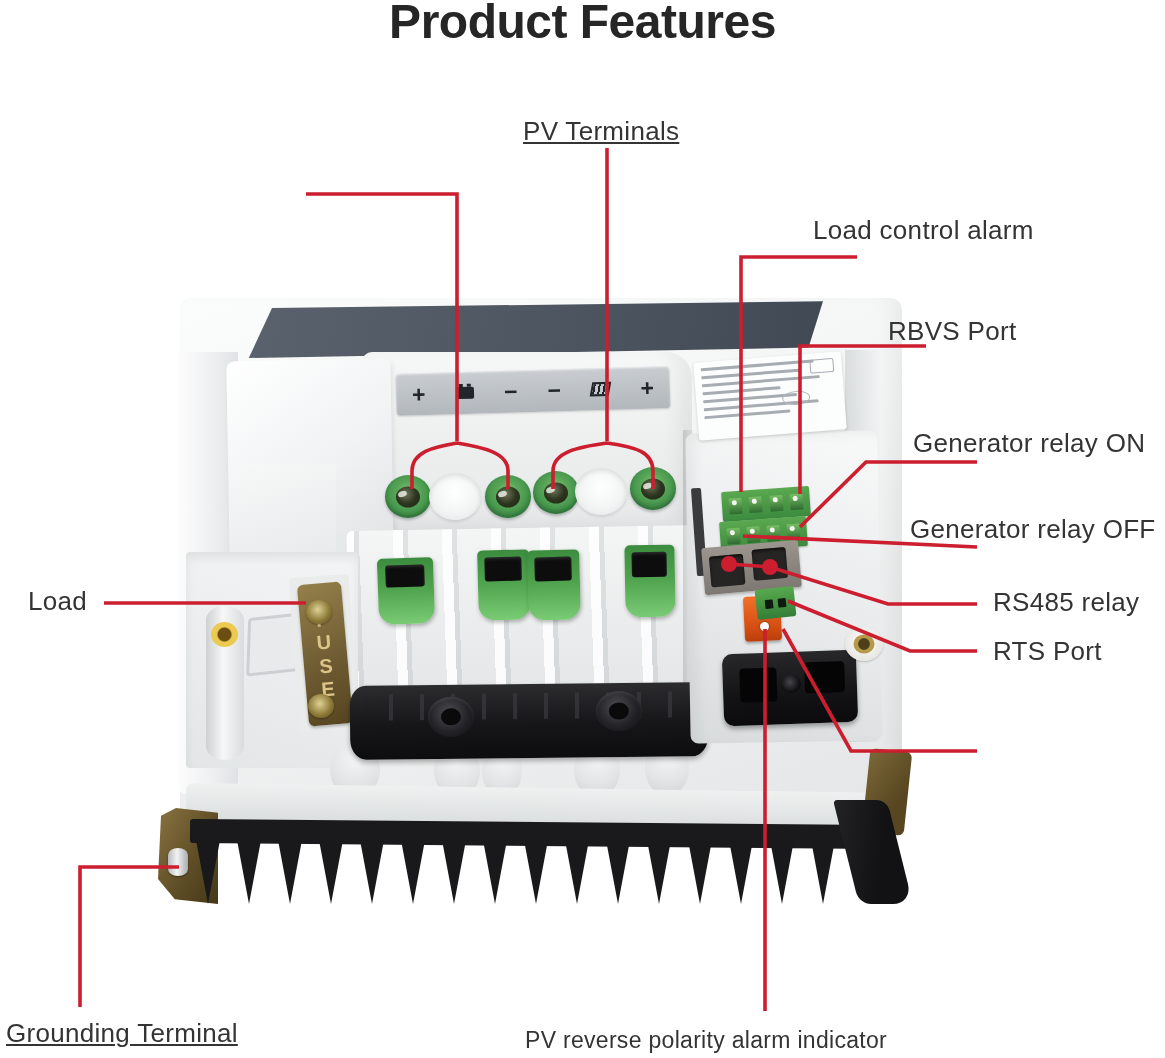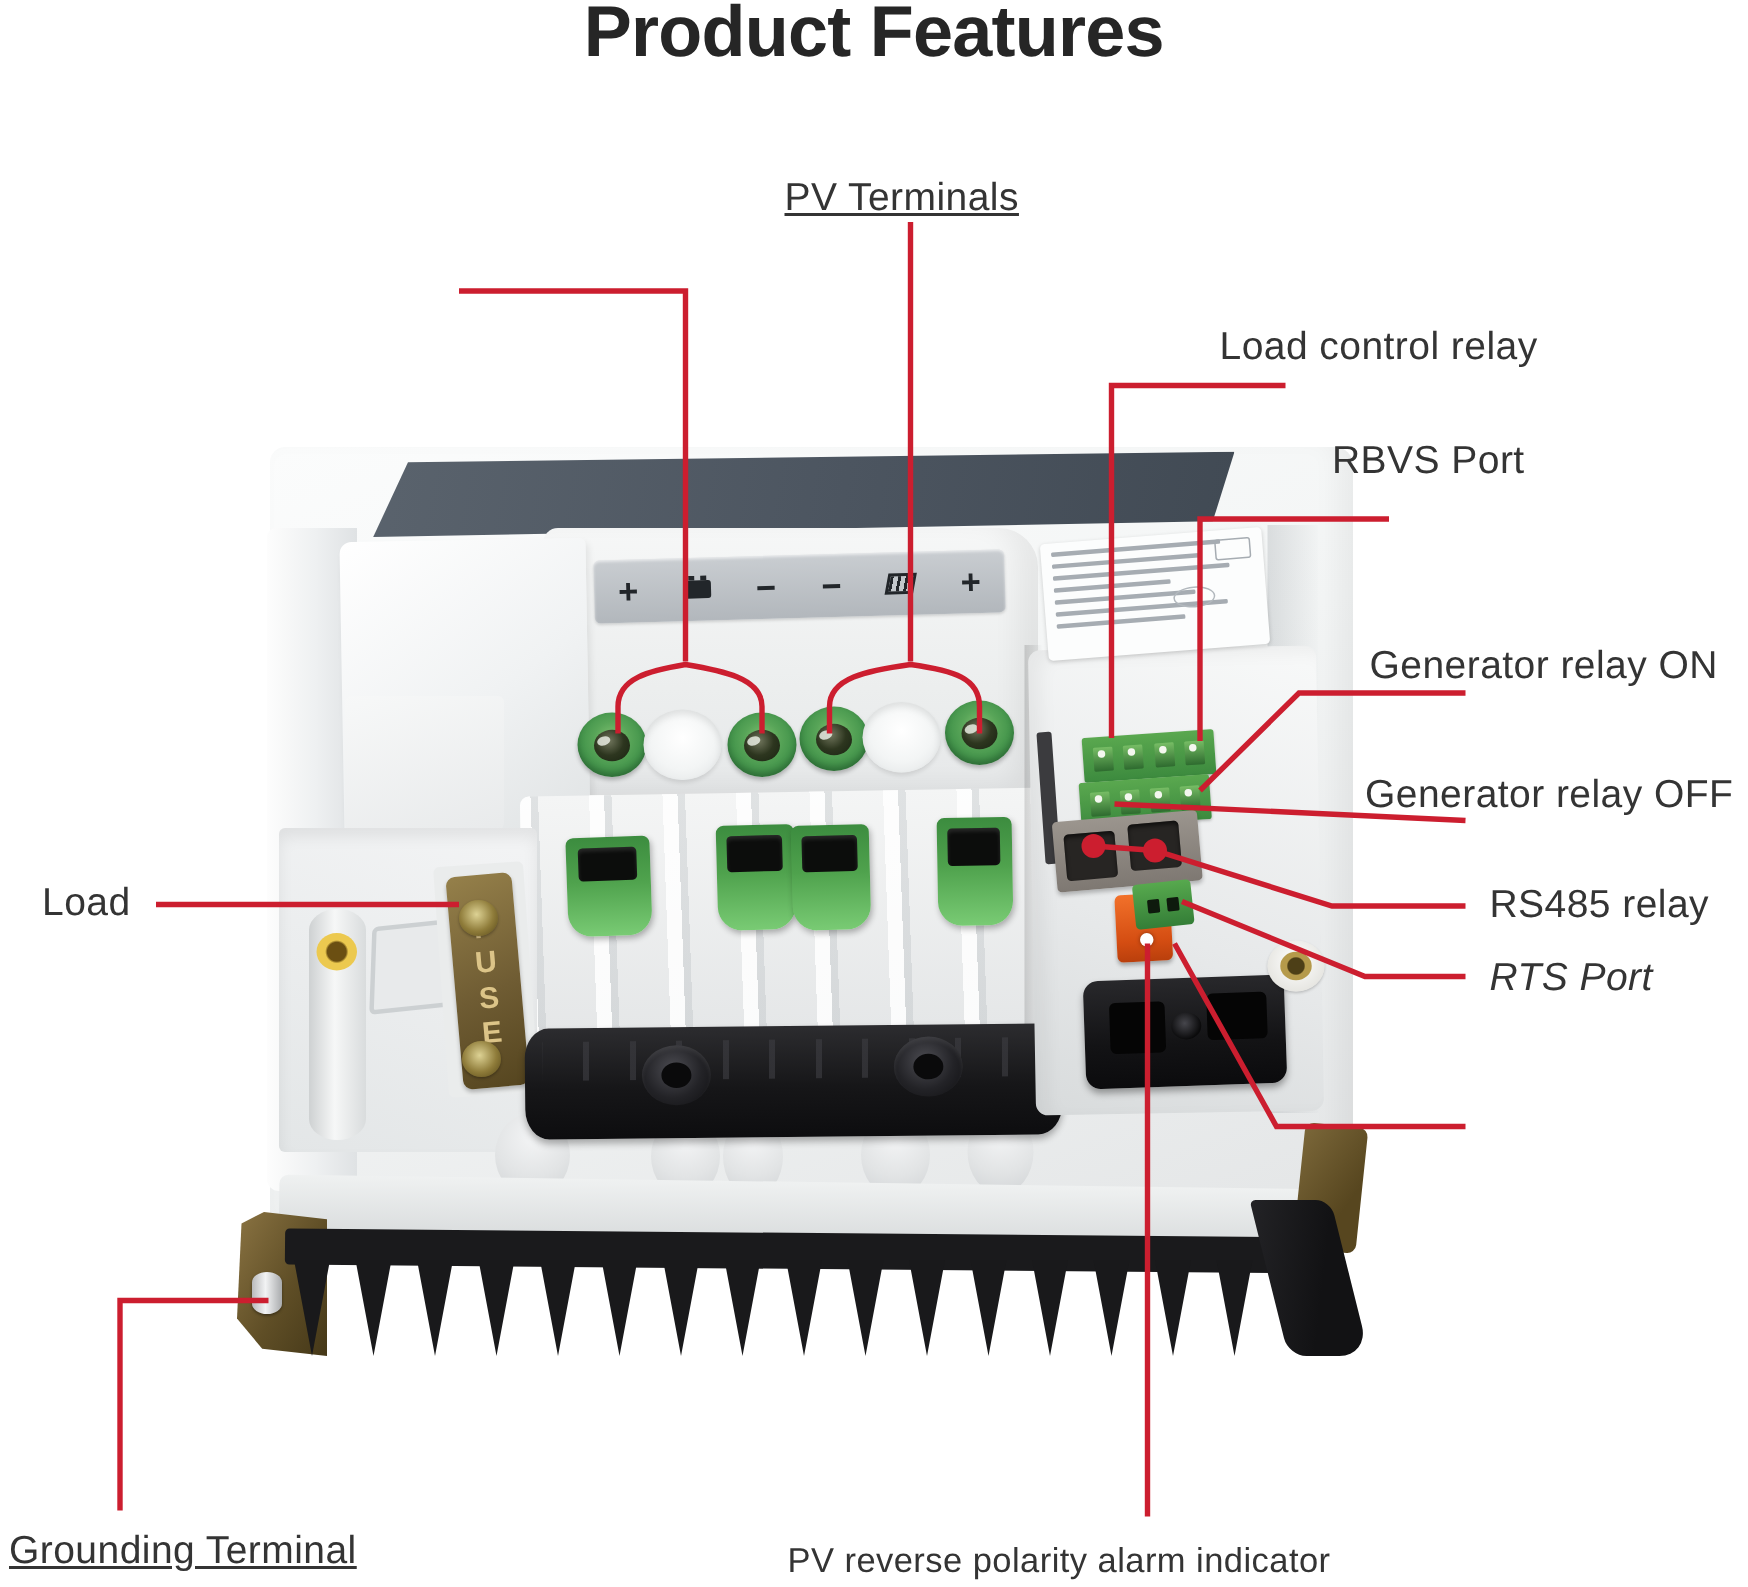--- a/index.html
+++ b/index.html
@@ -9,25 +9,25 @@
 
   
   .title{left:0;right:0;top:-6px;text-align:center;font-size:48px;font-weight:800;
          color:#262626;letter-spacing:-0.5px;}
 
   
   .lbl{color:#343434;font-size:26px;font-weight:400;letter-spacing:0.3px;white-space:nowrap;line-height:1.05;}
   .lbl-pv{left:523px;top:118px;text-decoration:underline;}
   .lbl-batt{left:185px;top:155px;}
   .lbl-load{left:813px;top:217px;}
-  .lbl-rbvs{left:888px;top:293px;text-align:right;}
+  .lbl-rbvs{left:888px;top:318px;text-align:right;}
   .lbl-genon{left:913px;top:430px;}
   .lbl-genoff{left:910px;top:516px;}
   .lbl-rs485{left:993px;top:589px;}
-  .lbl-rts{left:993px;top:638px;font-style:italic;}
+  .lbl-rts{left:993px;top:638px;}
   .lbl-genload{left:905px;top:694px;width:260px;white-space:normal;text-align:center;line-height:1.02;}
   .lbl-fuse{left:28px;top:588px;}
   .lbl-ground{left:6px;top:1020px;text-decoration:underline;}
   .lbl-pvrev{left:525px;top:1028px;font-size:23px;}
 
   
   .body-main{left:180px;top:298px;width:722px;height:534px;border-radius:10px 12px 14px 14px;
              background:linear-gradient(160deg,#fbfcfc 0%,#f3f5f5 45%,#e3e5e6 100%);
              box-shadow:inset -10px -8px 18px rgba(0,0,0,0.05);}
   .edge-right{left:845px;top:350px;width:34px;height:392px;
@@ -345,21 +345,21 @@
     <circle class="cod" cx="729" cy="564" r="8"></circle>
     <circle class="cod" cx="770" cy="567" r="8"></circle>
     <path class="co" d="M788,601 L910,651 H977"></path>
     <path class="co" d="M783,629 L851,751 H977"></path>
     <path class="co" d="M765,629 V1011"></path>
     <path class="co" d="M104,603 H306"></path>
     <path class="co" d="M80,1007 V867 H179"></path>
   </svg>
 
   <div class="abs lbl lbl-pv">PV Terminals</div>
-  <div class="abs lbl lbl-load">Load control relay</div>
+  <div class="abs lbl lbl-load">Load control alarm</div>
   <div class="abs lbl lbl-rbvs">RBVS Port</div>
   <div class="abs lbl lbl-genoff">Generator relay OFF</div>
   <div class="abs lbl lbl-genon">Generator relay ON</div>
   <div class="abs lbl lbl-rs485">RS485 relay</div>
   <div class="abs lbl lbl-rts">RTS Port</div>
   <div class="abs lbl lbl-fuse">Load</div>
   <div class="abs lbl lbl-ground">Grounding Terminal</div>
   <div class="abs lbl lbl-pvrev">PV reverse polarity alarm indicator</div>
 
 </div>

